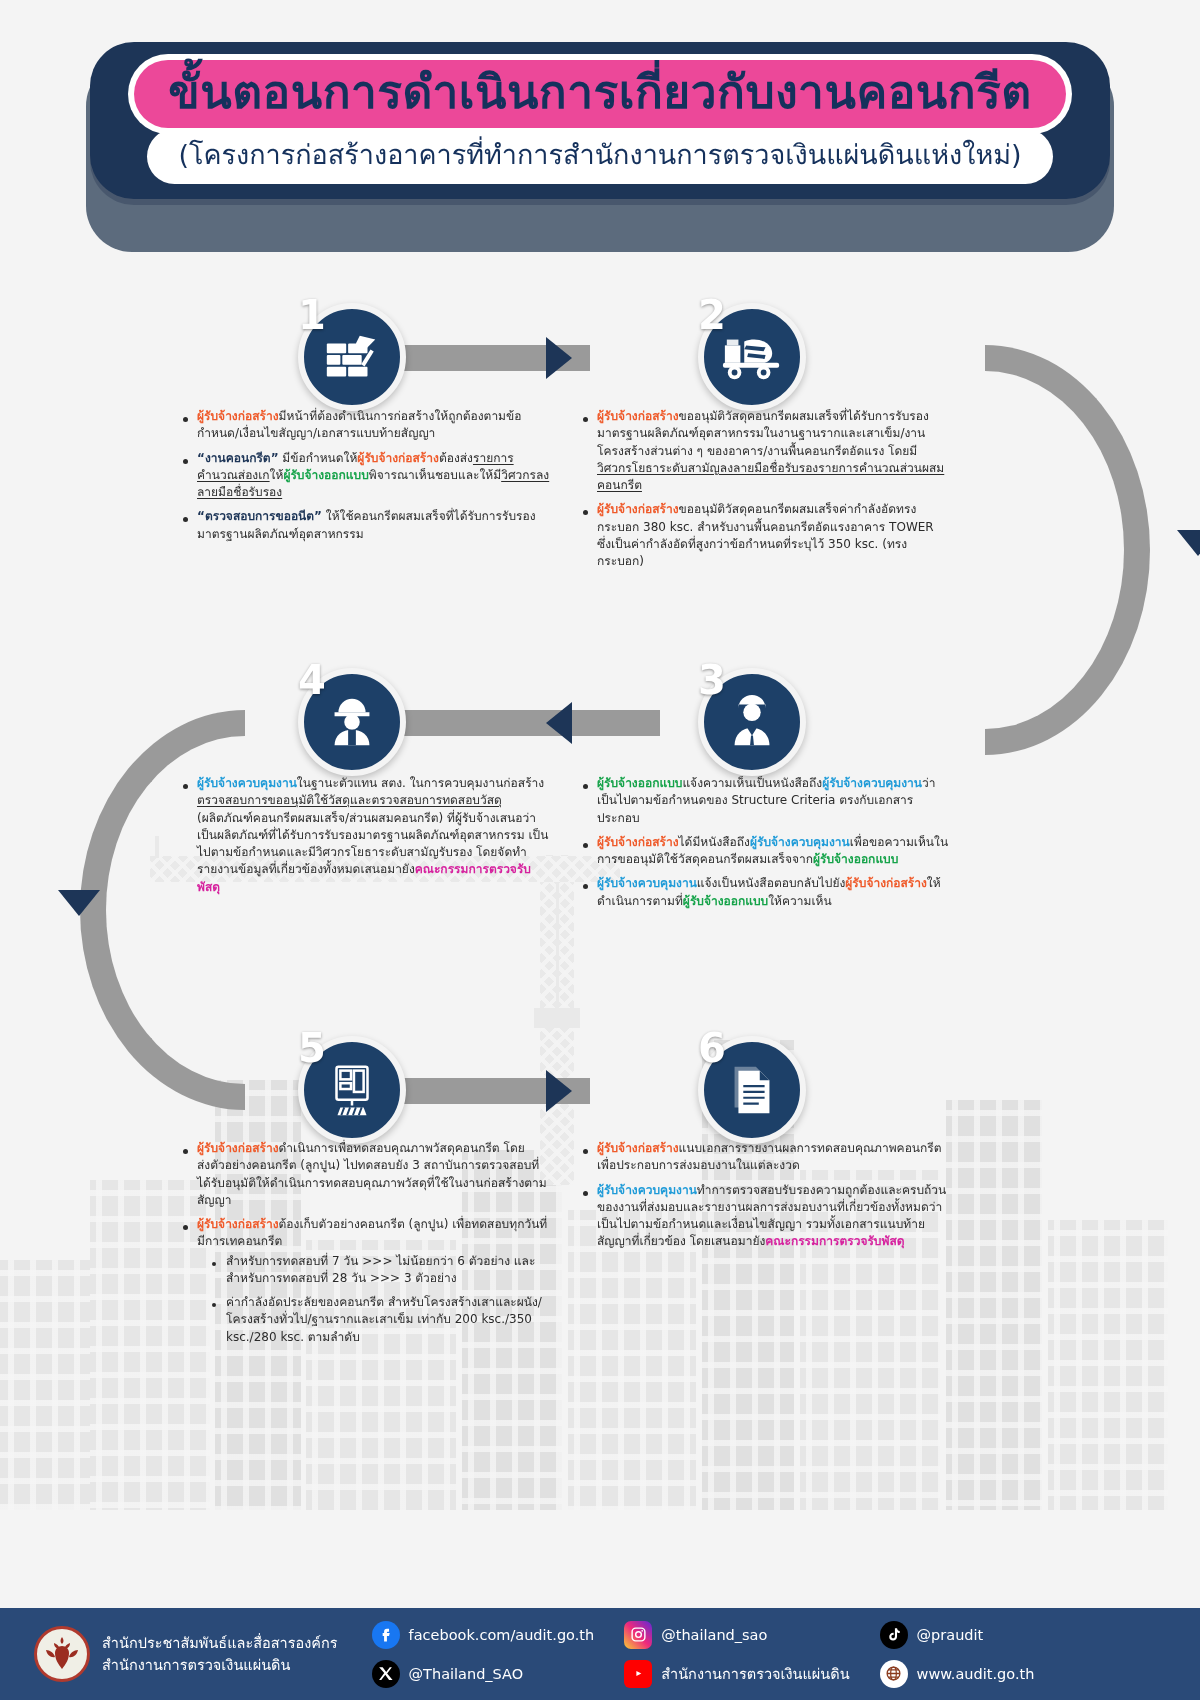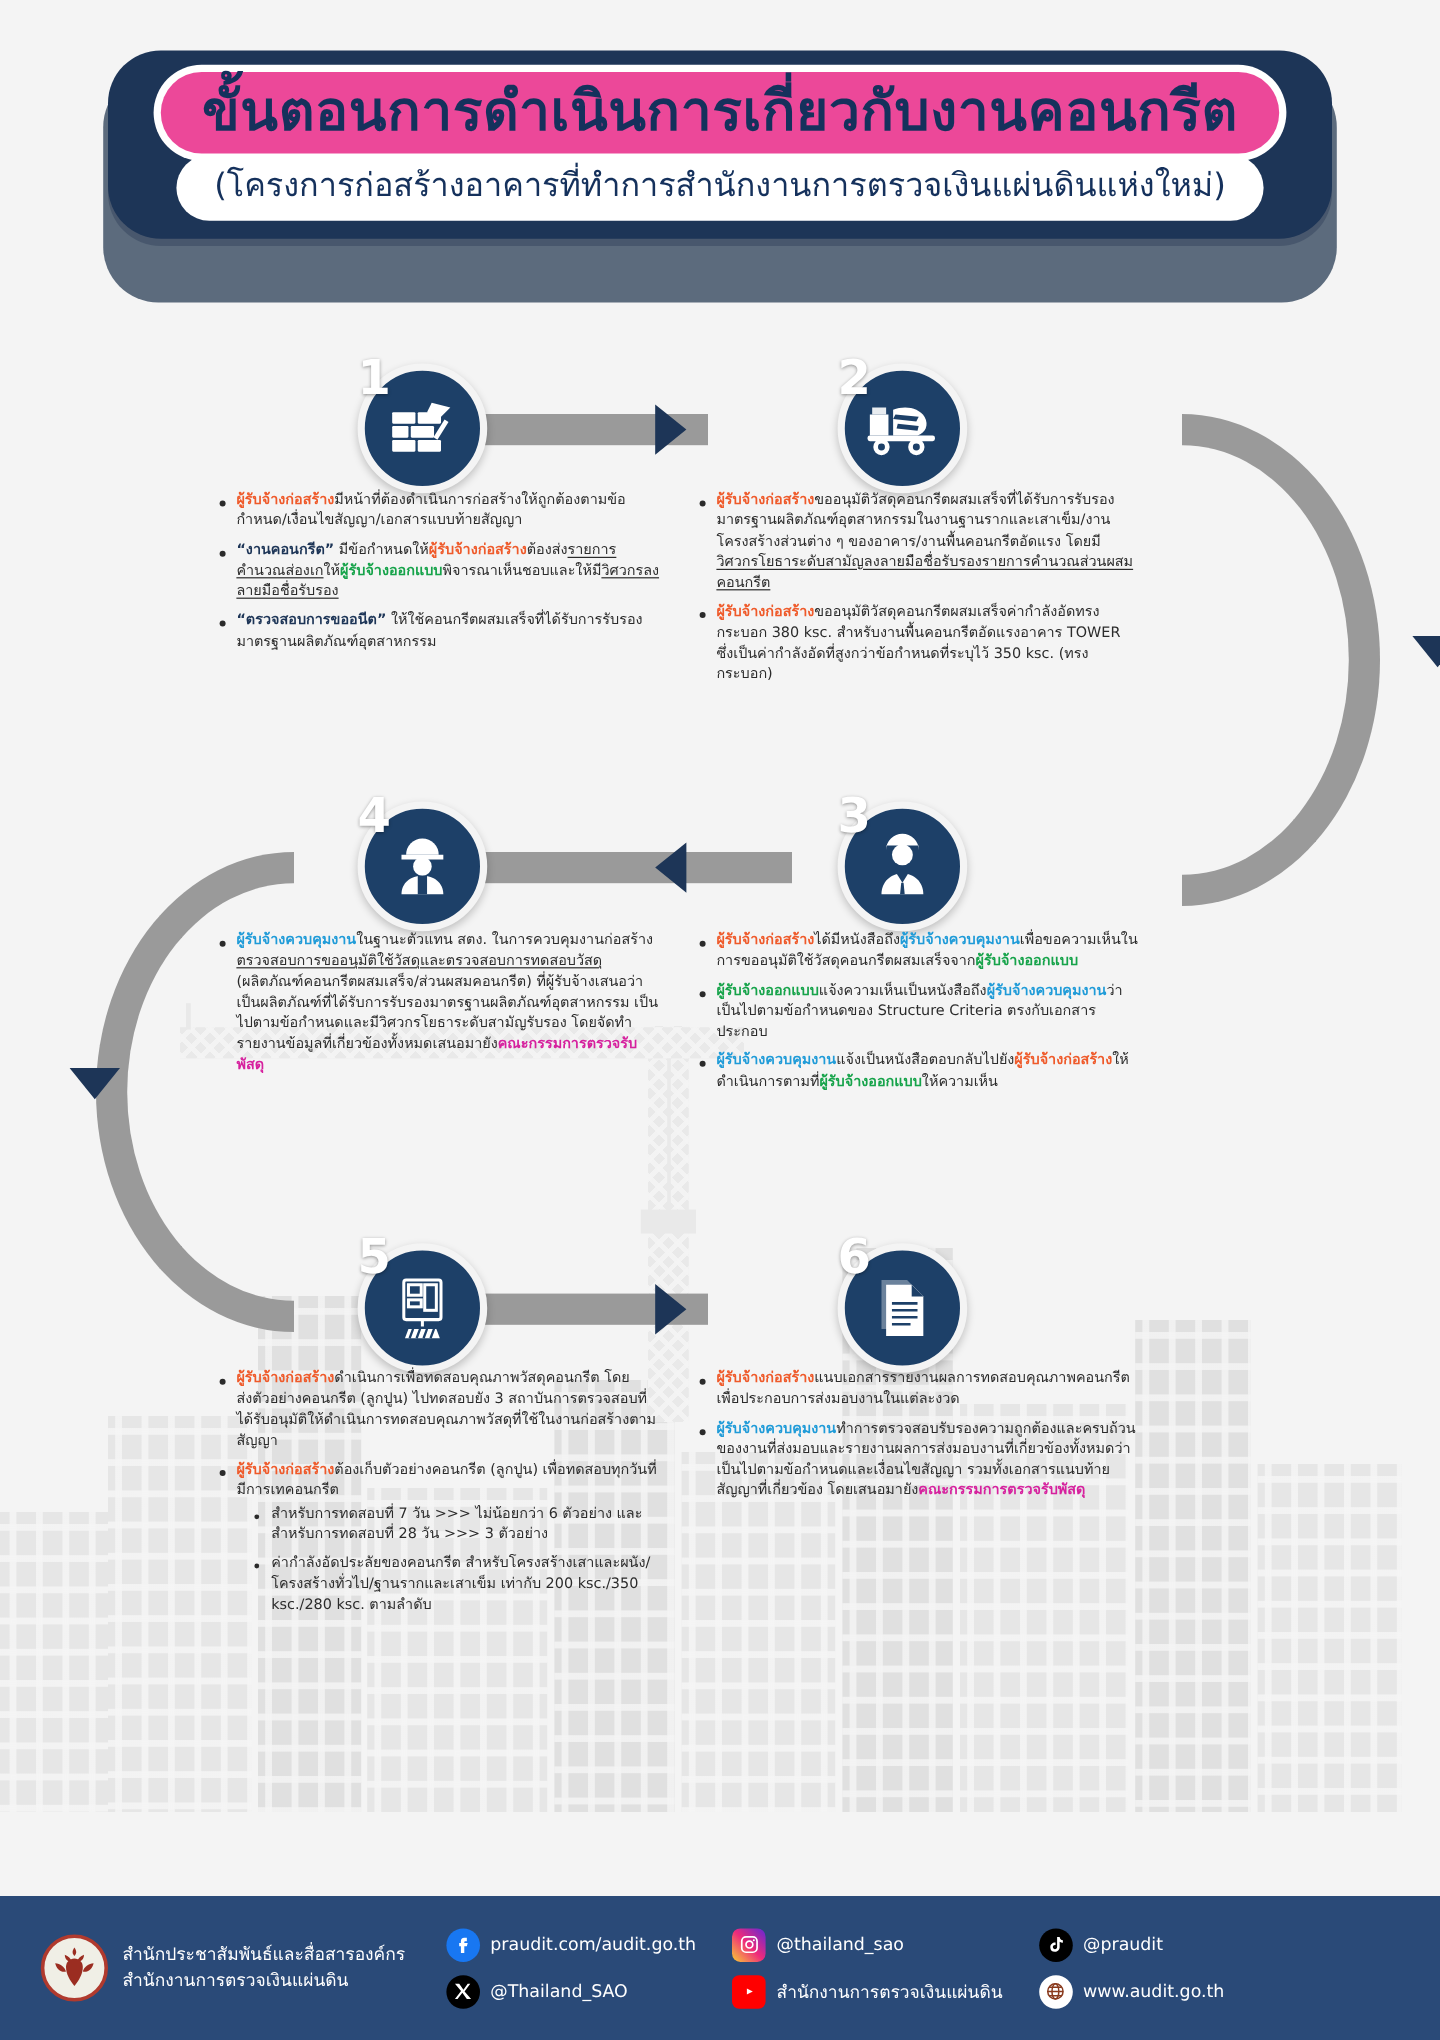--- a/index.html
+++ b/index.html
@@ -158,21 +158,21 @@
   .c-orange { color: #ef5a2a; font-weight: 700; }
   .c-green  { color: #16a34a; font-weight: 700; }
   .c-blue   { color: #1f9bd8; font-weight: 700; }
   .c-navy   { color: #1d3557; font-weight: 700; }
   .c-pink   { color: #d6219e; font-weight: 700; }
   .u { text-decoration: underline; text-underline-offset: 2px; }
 
   
   .footer {
     position: absolute; left: 0; bottom: 0;
-    width: 1200px; height: 120px;
+    width: 1200px; height: 92px;
     background: #2a4a78;
     display: flex; align-items: center;
     padding: 0 34px;
     gap: 0;
   }
   .f-block { display: flex; align-items: center; }
   .f-seal {
     width: 56px; height: 56px; border-radius: 50%;
     background: #f0efe6;
     border: 3px solid #b03a2e;
@@ -369,22 +369,22 @@
 
   <div class="col" style="left:582px; top:408px;">
     <ul>
       <li><span class="c-orange">ผู้รับจ้างก่อสร้าง</span>ขออนุมัติวัสดุคอนกรีตผสมเสร็จที่ได้รับการรับรองมาตรฐานผลิตภัณฑ์อุตสาหกรรมในงานฐานรากและเสาเข็ม/งานโครงสร้างส่วนต่าง ๆ ของอาคาร/งานพื้นคอนกรีตอัดแรง โดยมี<span class="u">วิศวกรโยธาระดับสามัญลงลายมือชื่อรับรองรายการคำนวณส่วนผสมคอนกรีต</span></li>
       <li><span class="c-orange">ผู้รับจ้างก่อสร้าง</span>ขออนุมัติวัสดุคอนกรีตผสมเสร็จค่ากำลังอัดทรงกระบอก 380 ksc. สำหรับงานพื้นคอนกรีตอัดแรงอาคาร TOWER ซึ่งเป็นค่ากำลังอัดที่สูงกว่าข้อกำหนดที่ระบุไว้ 350 ksc. (ทรงกระบอก)</li>
     </ul>
   </div>
 
   <div class="col" style="left:582px; top:775px;">
     <ul>
+      <li><span class="c-green">ผู้รับจ้างออกแบบ</span>แจ้งความเห็นเป็นหนังสือถึง<span class="c-blue">ผู้รับจ้างควบคุมงาน</span>ว่าเป็นไปตามข้อกำหนดของ Structure Criteria ตรงกับเอกสารประกอบ</li>
       <li><span class="c-orange">ผู้รับจ้างก่อสร้าง</span>ได้มีหนังสือถึง<span class="c-blue">ผู้รับจ้างควบคุมงาน</span>เพื่อขอความเห็นในการขออนุมัติใช้วัสดุคอนกรีตผสมเสร็จจาก<span class="c-green">ผู้รับจ้างออกแบบ</span></li>
-      <li><span class="c-green">ผู้รับจ้างออกแบบ</span>แจ้งความเห็นเป็นหนังสือถึง<span class="c-blue">ผู้รับจ้างควบคุมงาน</span>ว่าเป็นไปตามข้อกำหนดของ Structure Criteria ตรงกับเอกสารประกอบ</li>
       <li><span class="c-blue">ผู้รับจ้างควบคุมงาน</span>แจ้งเป็นหนังสือตอบกลับไปยัง<span class="c-orange">ผู้รับจ้างก่อสร้าง</span>ให้ดำเนินการตามที่<span class="c-green">ผู้รับจ้างออกแบบ</span>ให้ความเห็น</li>
     </ul>
   </div>
 
   <div class="col" style="left:182px; top:775px;">
     <ul>
       <li><span class="c-blue">ผู้รับจ้างควบคุมงาน</span>ในฐานะตัวแทน สตง. ในการควบคุมงานก่อสร้าง <span class="u">ตรวจสอบการขออนุมัติใช้วัสดุและตรวจสอบการทดสอบวัสดุ</span> (ผลิตภัณฑ์คอนกรีตผสมเสร็จ/ส่วนผสมคอนกรีต) ที่ผู้รับจ้างเสนอว่าเป็นผลิตภัณฑ์ที่ได้รับการรับรองมาตรฐานผลิตภัณฑ์อุตสาหกรรม เป็นไปตามข้อกำหนดและมีวิศวกรโยธาระดับสามัญรับรอง โดยจัดทำรายงานข้อมูลที่เกี่ยวข้องทั้งหมดเสนอมายัง<span class="c-pink">คณะกรรมการตรวจรับพัสดุ</span></li>
     </ul>
   </div>
 
@@ -426,21 +426,21 @@
     </div>
 
     <div class="f-cols">
       <div class="f-col">
         <div class="f-row">
           <span class="f-ic fb">
             <svg viewBox="0 0 24 24" fill="#fff">
                 <path d="M14 8h3V4h-3c-2.8 0-4 1.8-4 4v2H8v4h2v8h4v-8h3l1-4h-4V8.8c0-.5.3-.8 1-.8z"></path>
               </svg>
           </span>
-          <span>praudit.com/audit.go.th</span>
+          <span>facebook.com/audit.go.th</span>
         </div>
         <div class="f-row">
           <span class="f-ic x">
             <svg viewBox="0 0 24 24" fill="#fff">
                 <path d="M3 3h5l5 7 5-7h3l-6.7 9L22 21h-5l-5.3-7.4L6 21H3l7.2-9.6z"></path>
               </svg>
           </span>
           <span>@Thailand_SAO</span>
         </div>
       </div>

